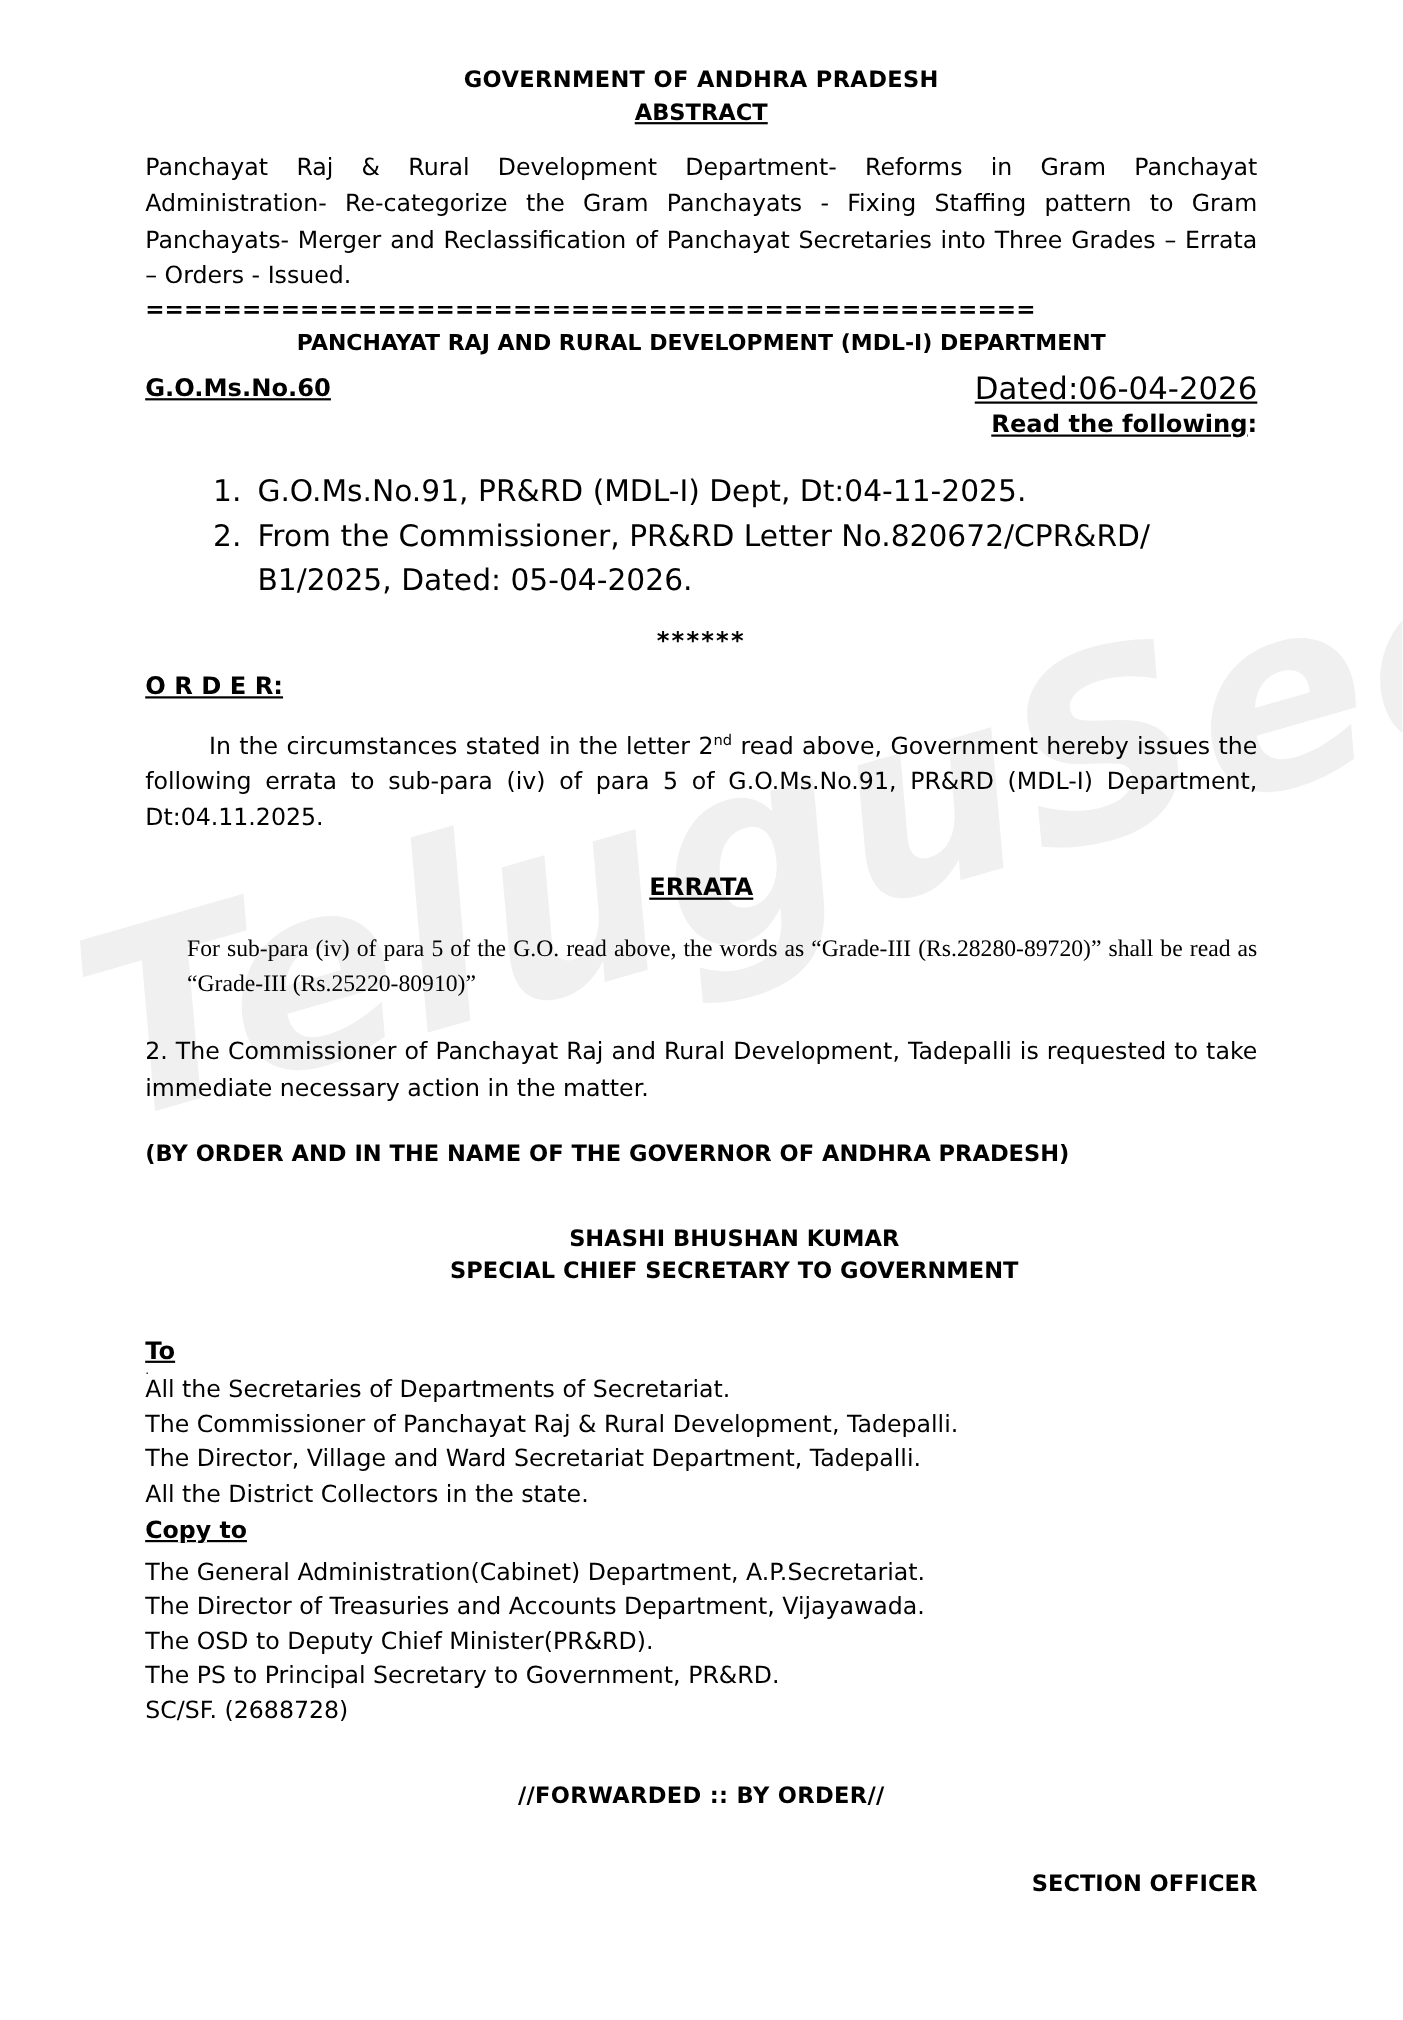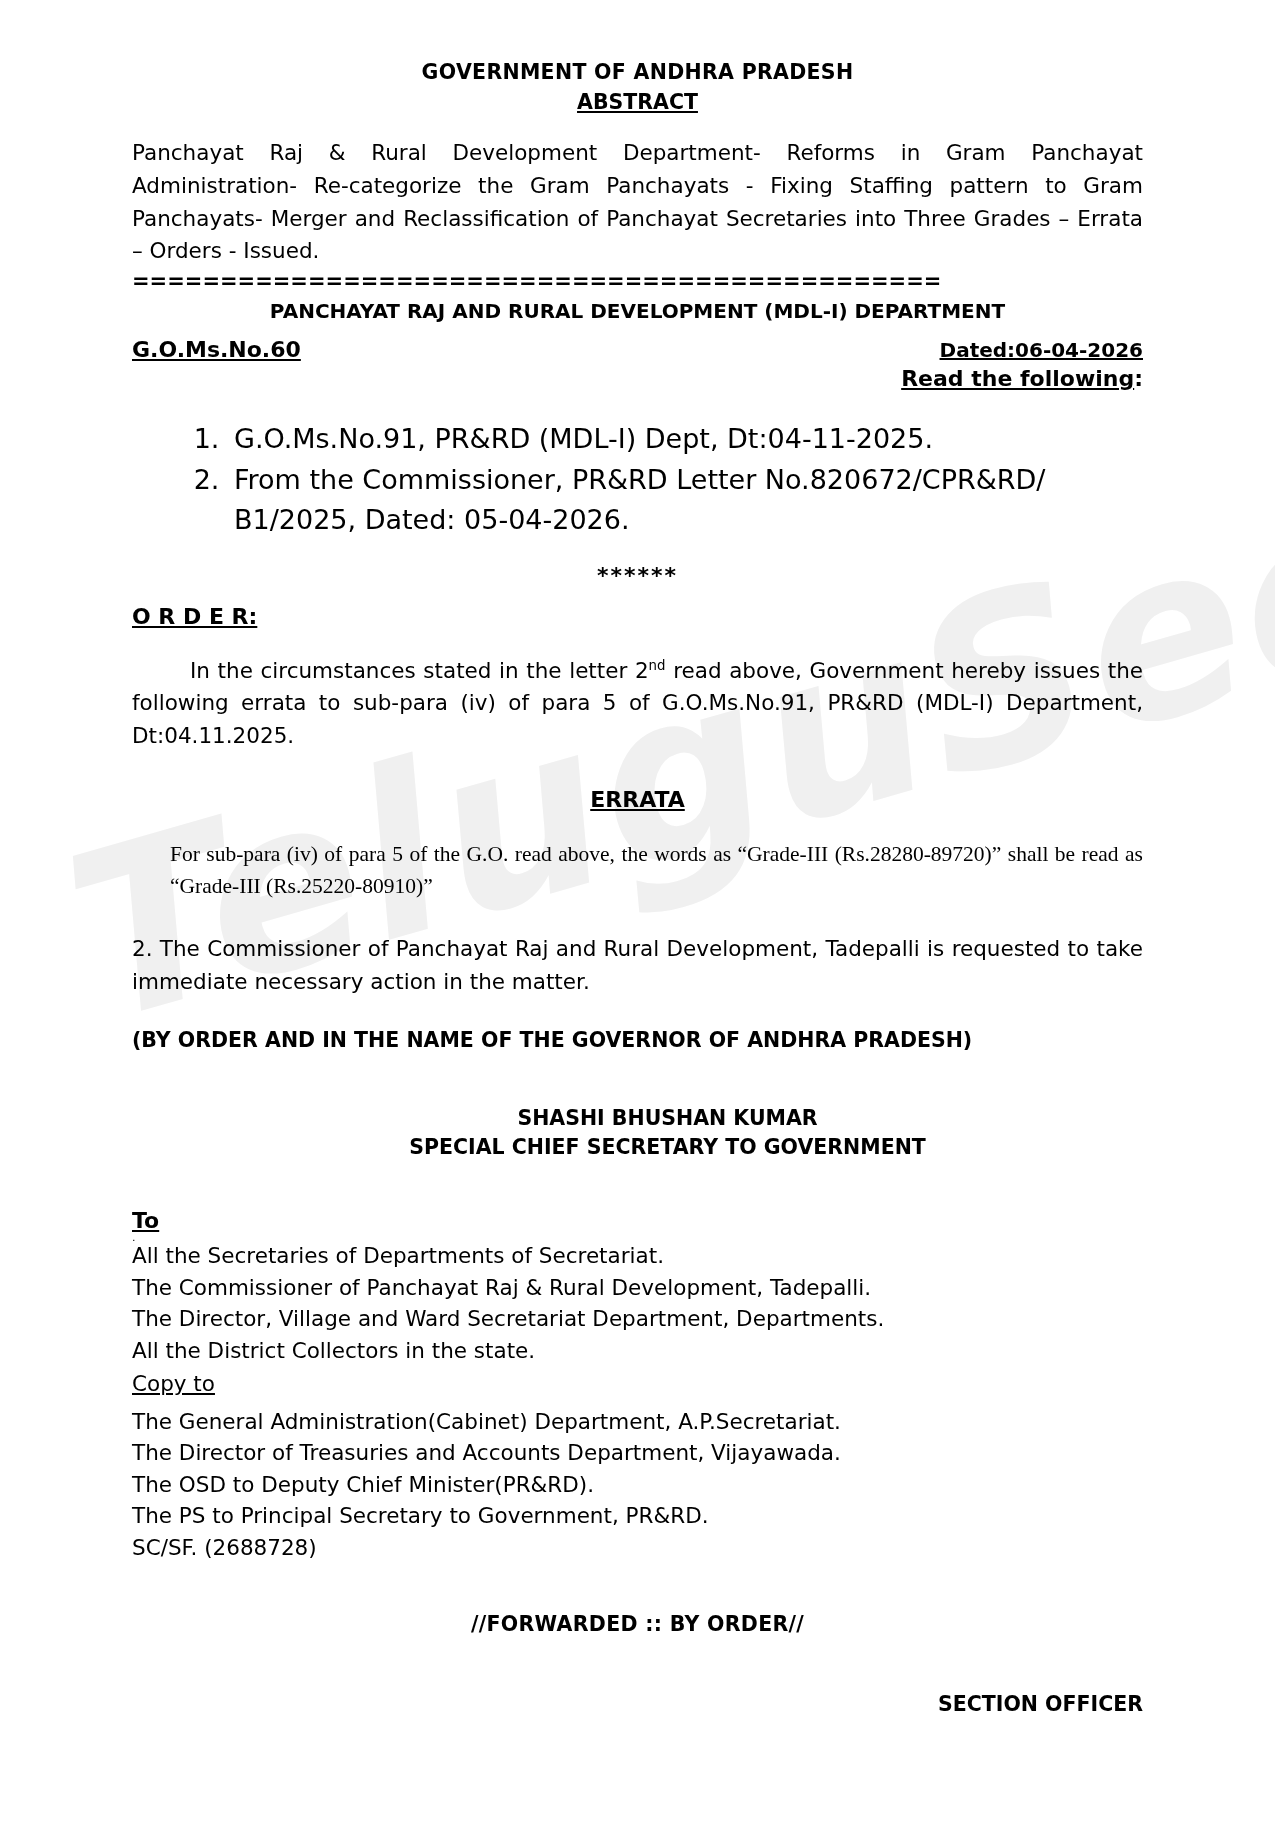--- a/index.html
+++ b/index.html
@@ -90,22 +90,22 @@
     align-items: center;
     margin: 0 -18px 0 -18px;
     gap: 16px;
   }
   .gono {
     font-size: 22px;
     font-weight: bold;
     text-decoration: underline;
   }
   .godate {
-    font-size: 20px;
-    font-weight: bold;
+    font-size: 28px;
+    font-weight: normal;
     text-decoration: underline;
   }
   .readthe {
     text-align: right;
     font-size: 22px;
     font-weight: bold;
     margin: 4px -18px 0 0;
   }
   .readthe .u2 { text-decoration: underline; }
   ol.refs {
@@ -183,21 +183,21 @@
     line-height: 0.5;
     margin: 2px -18px 0 -18px;
   }
   .list-plain {
     font-size: 21.5px;
     line-height: 1.47;
     margin: 0 -18px 0 -18px;
   }
   .copyto {
     font-size: 21.5px;
-    font-weight: normal;
+    font-weight: bold;
     text-decoration: underline;
     margin: 4px -18px 10px -18px;
   }
   .forwarded {
     text-align: center;
     font-size: 20.5px;
     font-weight: bold;
     letter-spacing: 0.3px;
     margin: 48px 0 0 0;
   }
@@ -256,21 +256,21 @@
       <div>SHASHI BHUSHAN KUMAR</div>
       <div>SPECIAL CHIEF SECRETARY TO GOVERNMENT</div>
     </div>
 
     <div class="to">To</div>
     <div class="tiny-dot">.</div>
 
     <div class="list-plain">
       <div>All the Secretaries of Departments of Secretariat.</div>
       <div>The Commissioner of Panchayat Raj &amp; Rural Development, Tadepalli.</div>
-      <div>The Director, Village and Ward Secretariat Department, Departments.</div>
+      <div>The Director, Village and Ward Secretariat Department, Tadepalli.</div>
       <div>All the District Collectors in the state.</div>
     </div>
 
     <div class="copyto">Copy to</div>
 
     <div class="list-plain">
       <div>The General Administration(Cabinet) Department, A.P.Secretariat.</div>
       <div>The Director of Treasuries and Accounts Department, Vijayawada.</div>
       <div>The OSD to Deputy Chief Minister(PR&amp;RD).</div>
       <div>The PS to Principal Secretary to Government, PR&amp;RD.</div>

